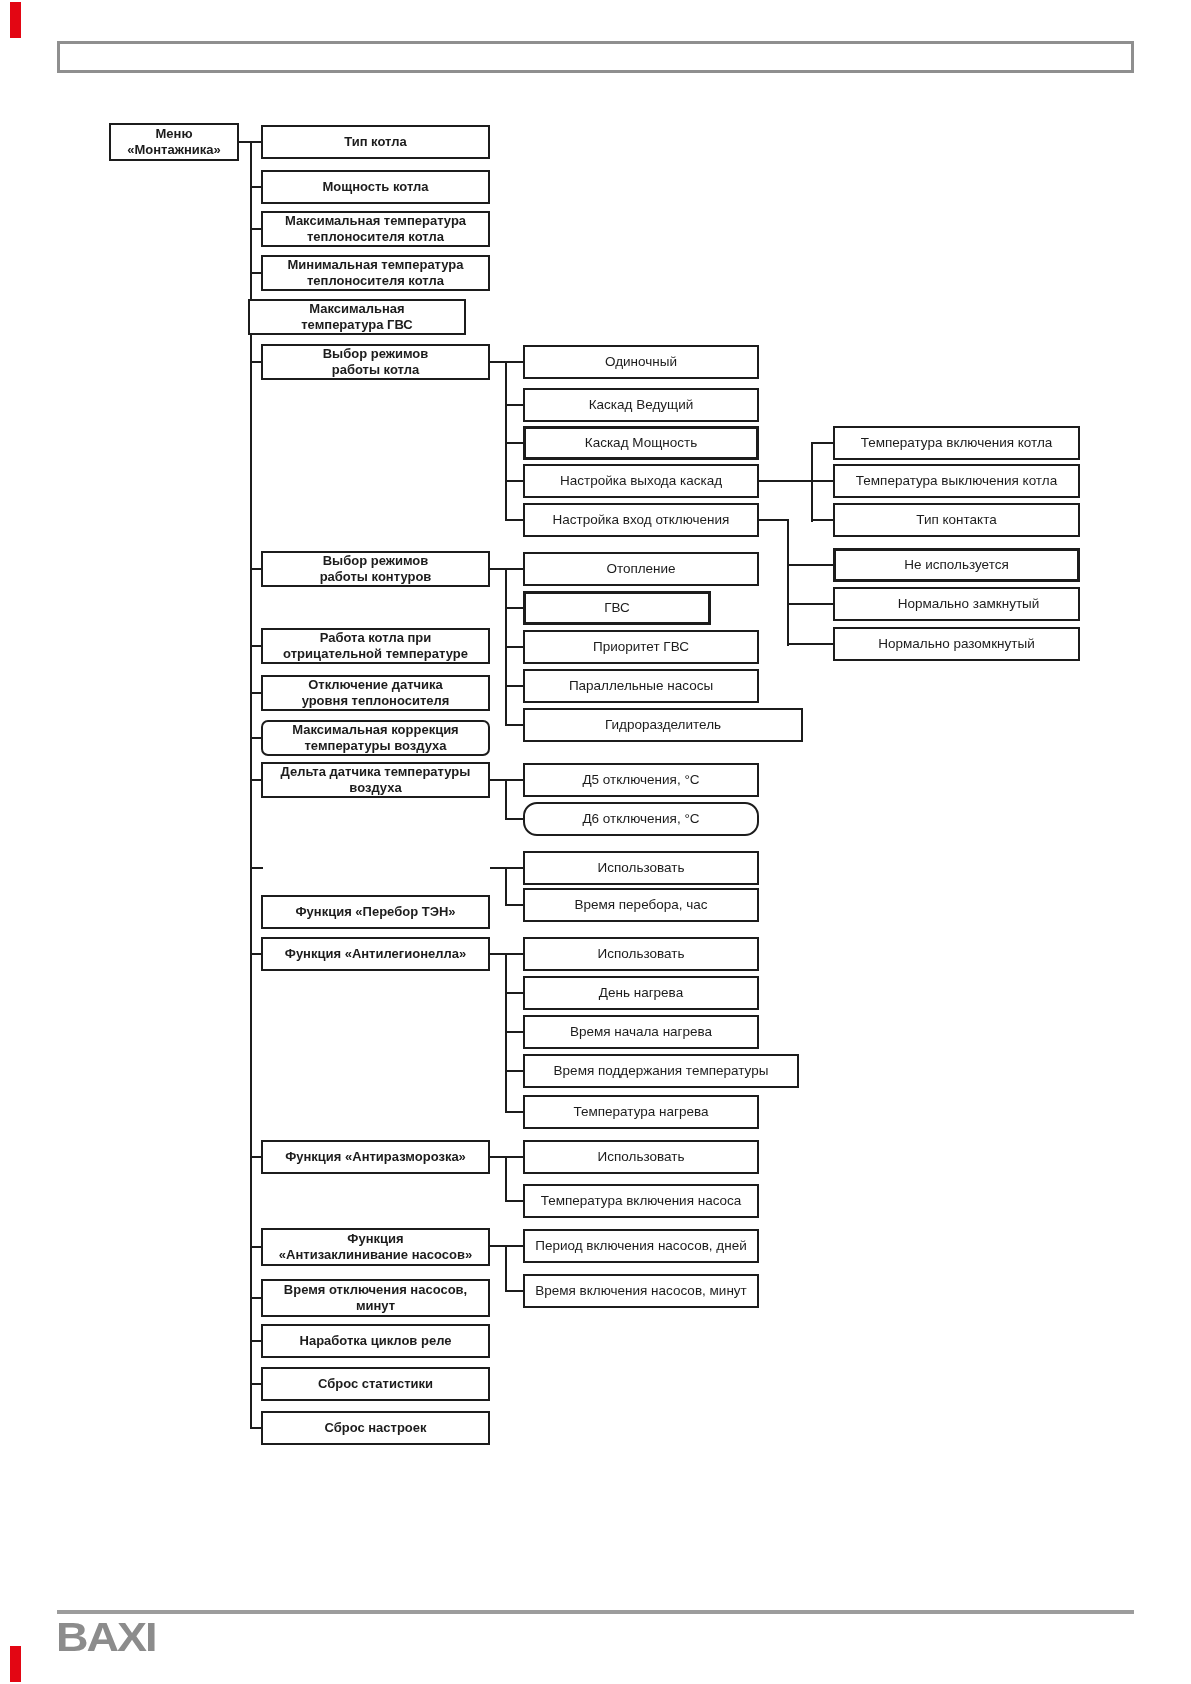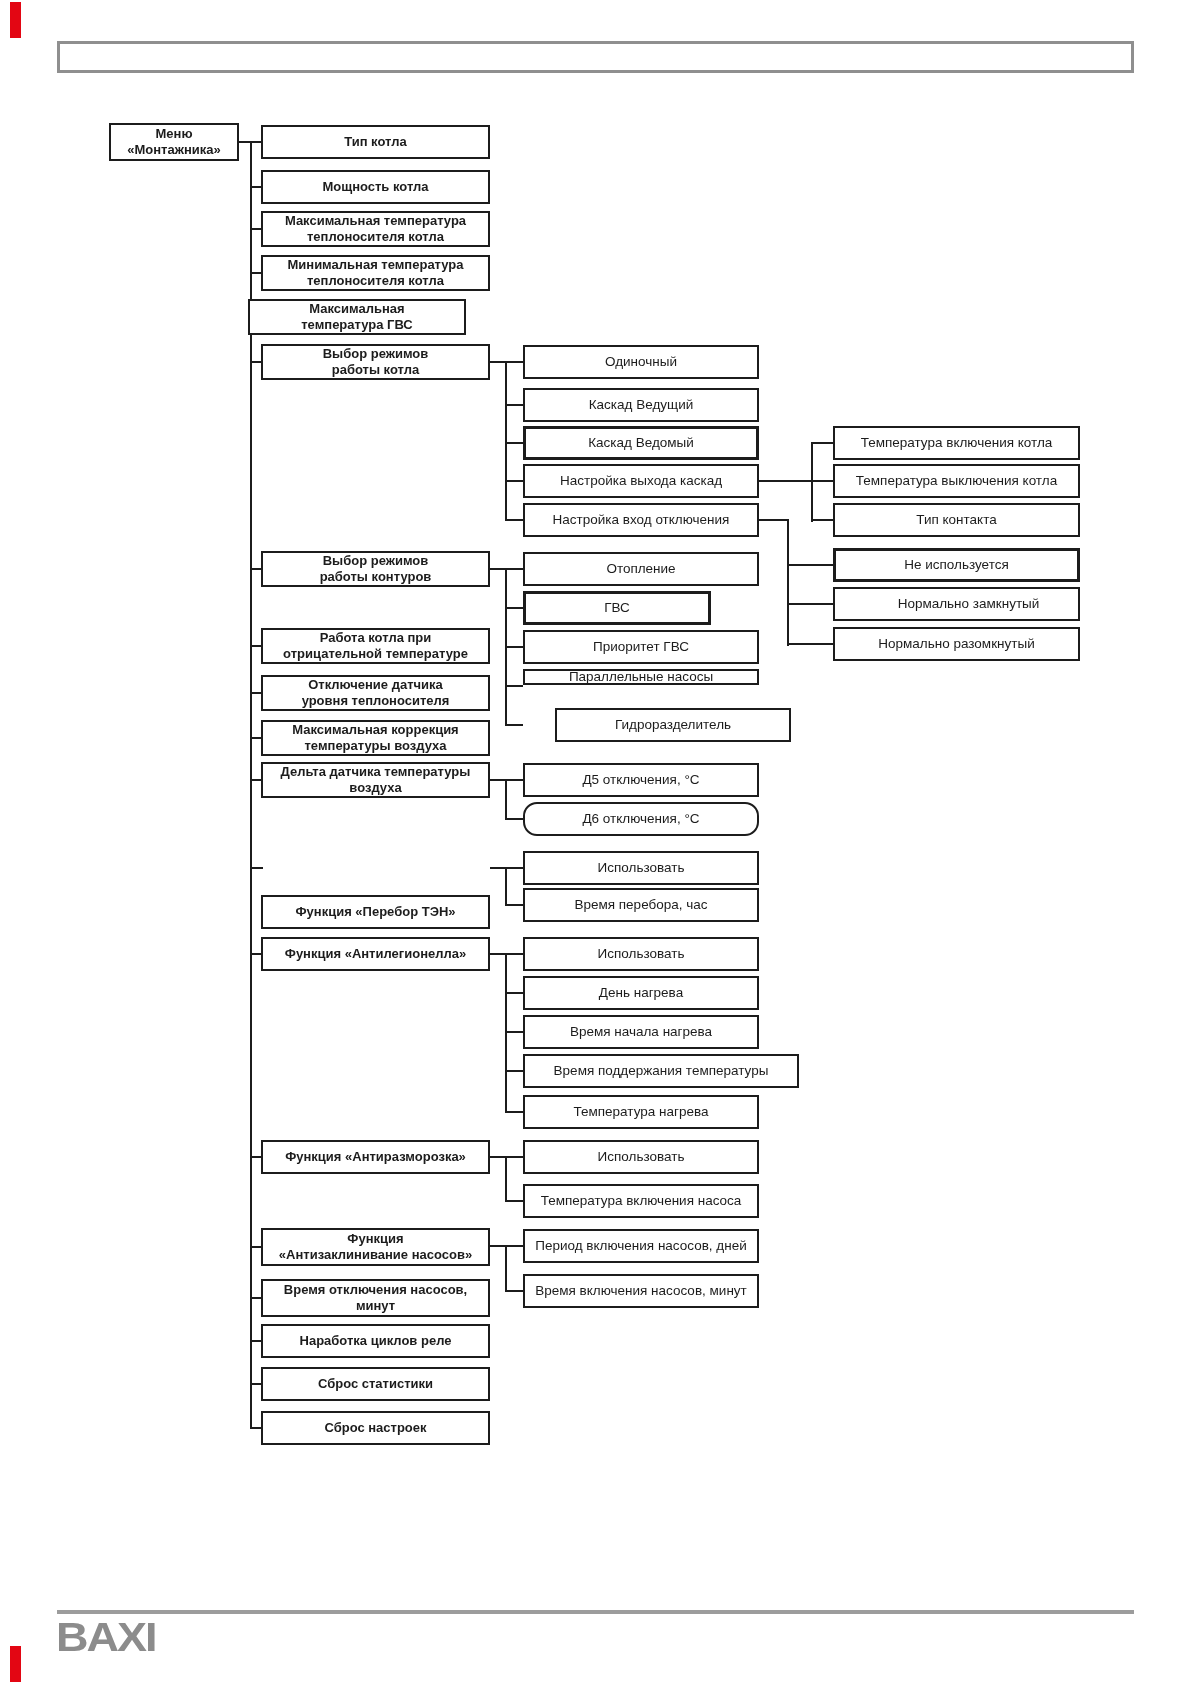--- a/index.html
+++ b/index.html
@@ -120,44 +120,44 @@
       <div class="node bold" style="left: 248px; top: 299px; width: 218px; height: 36px;">Максимальная
 температура ГВС</div>
       <div class="node bold" style="left: 261px; top: 344px; width: 229px; height: 36px;">Выбор режимов
 работы котла</div>
       <div class="node bold" style="left: 261px; top: 551px; width: 229px; height: 36px;">Выбор режимов
 работы контуров</div>
       <div class="node bold" style="left: 261px; top: 628px; width: 229px; height: 36px;">Работа котла при
 отрицательной температуре</div>
       <div class="node bold" style="left: 261px; top: 675px; width: 229px; height: 36px;">Отключение датчика
 уровня теплоносителя</div>
-      <div class="node bold" style="left: 261px; top: 720px; width: 229px; height: 36px;">Максимальная коррекция
+      <div class="node bold" style="left: 261px; top: 720px; width: 229px; height: 36px; border-radius: 7px;">Максимальная коррекция
 температуры воздуха</div>
       <div class="node bold" style="left: 261px; top: 762px; width: 229px; height: 36px;">Дельта датчика температуры
 воздуха</div>
       <div class="node bold" style="left: 261px; top: 851px; width: 229px; height: 34px; margin-top: 44px;">Функция «Перебор ТЭН»</div>
       <div class="node bold" style="left: 261px; top: 937px; width: 229px; height: 34px;">Функция «Антилегионелла»</div>
       <div class="node bold" style="left: 261px; top: 1140px; width: 229px; height: 34px;">Функция «Антиразморозка»</div>
       <div class="node bold" style="left: 261px; top: 1228px; width: 229px; height: 38px;">Функция
 «Антизаклинивание насосов»</div>
       <div class="node bold" style="left: 261px; top: 1279px; width: 229px; height: 38px;">Время отключения насосов,
 минут</div>
       <div class="node bold" style="left: 261px; top: 1324px; width: 229px; height: 34px;">Наработка циклов реле</div>
       <div class="node bold" style="left: 261px; top: 1367px; width: 229px; height: 34px;">Сброс статистики</div>
       <div class="node bold" style="left: 261px; top: 1411px; width: 229px; height: 34px;">Сброс настроек</div>
       <div class="node" style="left: 523px; top: 345px; width: 236px; height: 34px;">Одиночный</div>
       <div class="node" style="left: 523px; top: 388px; width: 236px; height: 34px;">Каскад Ведущий</div>
-      <div class="node thick" style="left: 523px; top: 426px; width: 236px; height: 34px;">Каскад Ведомый</div>
+      <div class="node thick" style="left: 523px; top: 426px; width: 236px; height: 34px;">Каскад Мощность</div>
       <div class="node" style="left: 523px; top: 464px; width: 236px; height: 34px;">Настройка выхода каскад</div>
       <div class="node" style="left: 523px; top: 503px; width: 236px; height: 34px;">Настройка вход отключения</div>
       <div class="node" style="left: 523px; top: 552px; width: 236px; height: 34px;">Отопление</div>
       <div class="node thick" style="left: 523px; top: 591px; width: 188px; height: 34px;">ГВС</div>
       <div class="node" style="left: 523px; top: 630px; width: 236px; height: 34px;">Приоритет ГВС</div>
-      <div class="node" style="left: 523px; top: 669px; width: 236px; height: 16px;">Параллельные насосы</div>
-      <div class="node" style="left: 523px; top: 708px; width: 236px; height: 34px; margin-left: 32px;">Гидроразделитель</div>
+      <div class="node" style="left: 523px; top: 669px; width: 236px; height: 34px;">Параллельные насосы</div>
+      <div class="node" style="left: 523px; top: 708px; width: 280px; height: 34px;">Гидроразделитель</div>
       <div class="node" style="left: 523px; top: 763px; width: 236px; height: 34px;">Д5 отключения, °С</div>
       <div class="node" style="left: 523px; top: 802px; width: 236px; height: 34px; border-radius: 14px;">Д6 отключения, °С</div>
       <div class="node" style="left: 523px; top: 851px; width: 236px; height: 34px;">Использовать</div>
       <div class="node" style="left: 523px; top: 888px; width: 236px; height: 34px;">Время перебора, час</div>
       <div class="node" style="left: 523px; top: 937px; width: 236px; height: 34px;">Использовать</div>
       <div class="node" style="left: 523px; top: 976px; width: 236px; height: 34px;">День нагрева</div>
       <div class="node" style="left: 523px; top: 1015px; width: 236px; height: 34px;">Время начала нагрева</div>
       <div class="node" style="left: 523px; top: 1054px; width: 276px; height: 34px;">Время поддержания температуры</div>
       <div class="node" style="left: 523px; top: 1095px; width: 236px; height: 34px;">Температура нагрева</div>
       <div class="node" style="left: 523px; top: 1140px; width: 236px; height: 34px;">Использовать</div>

